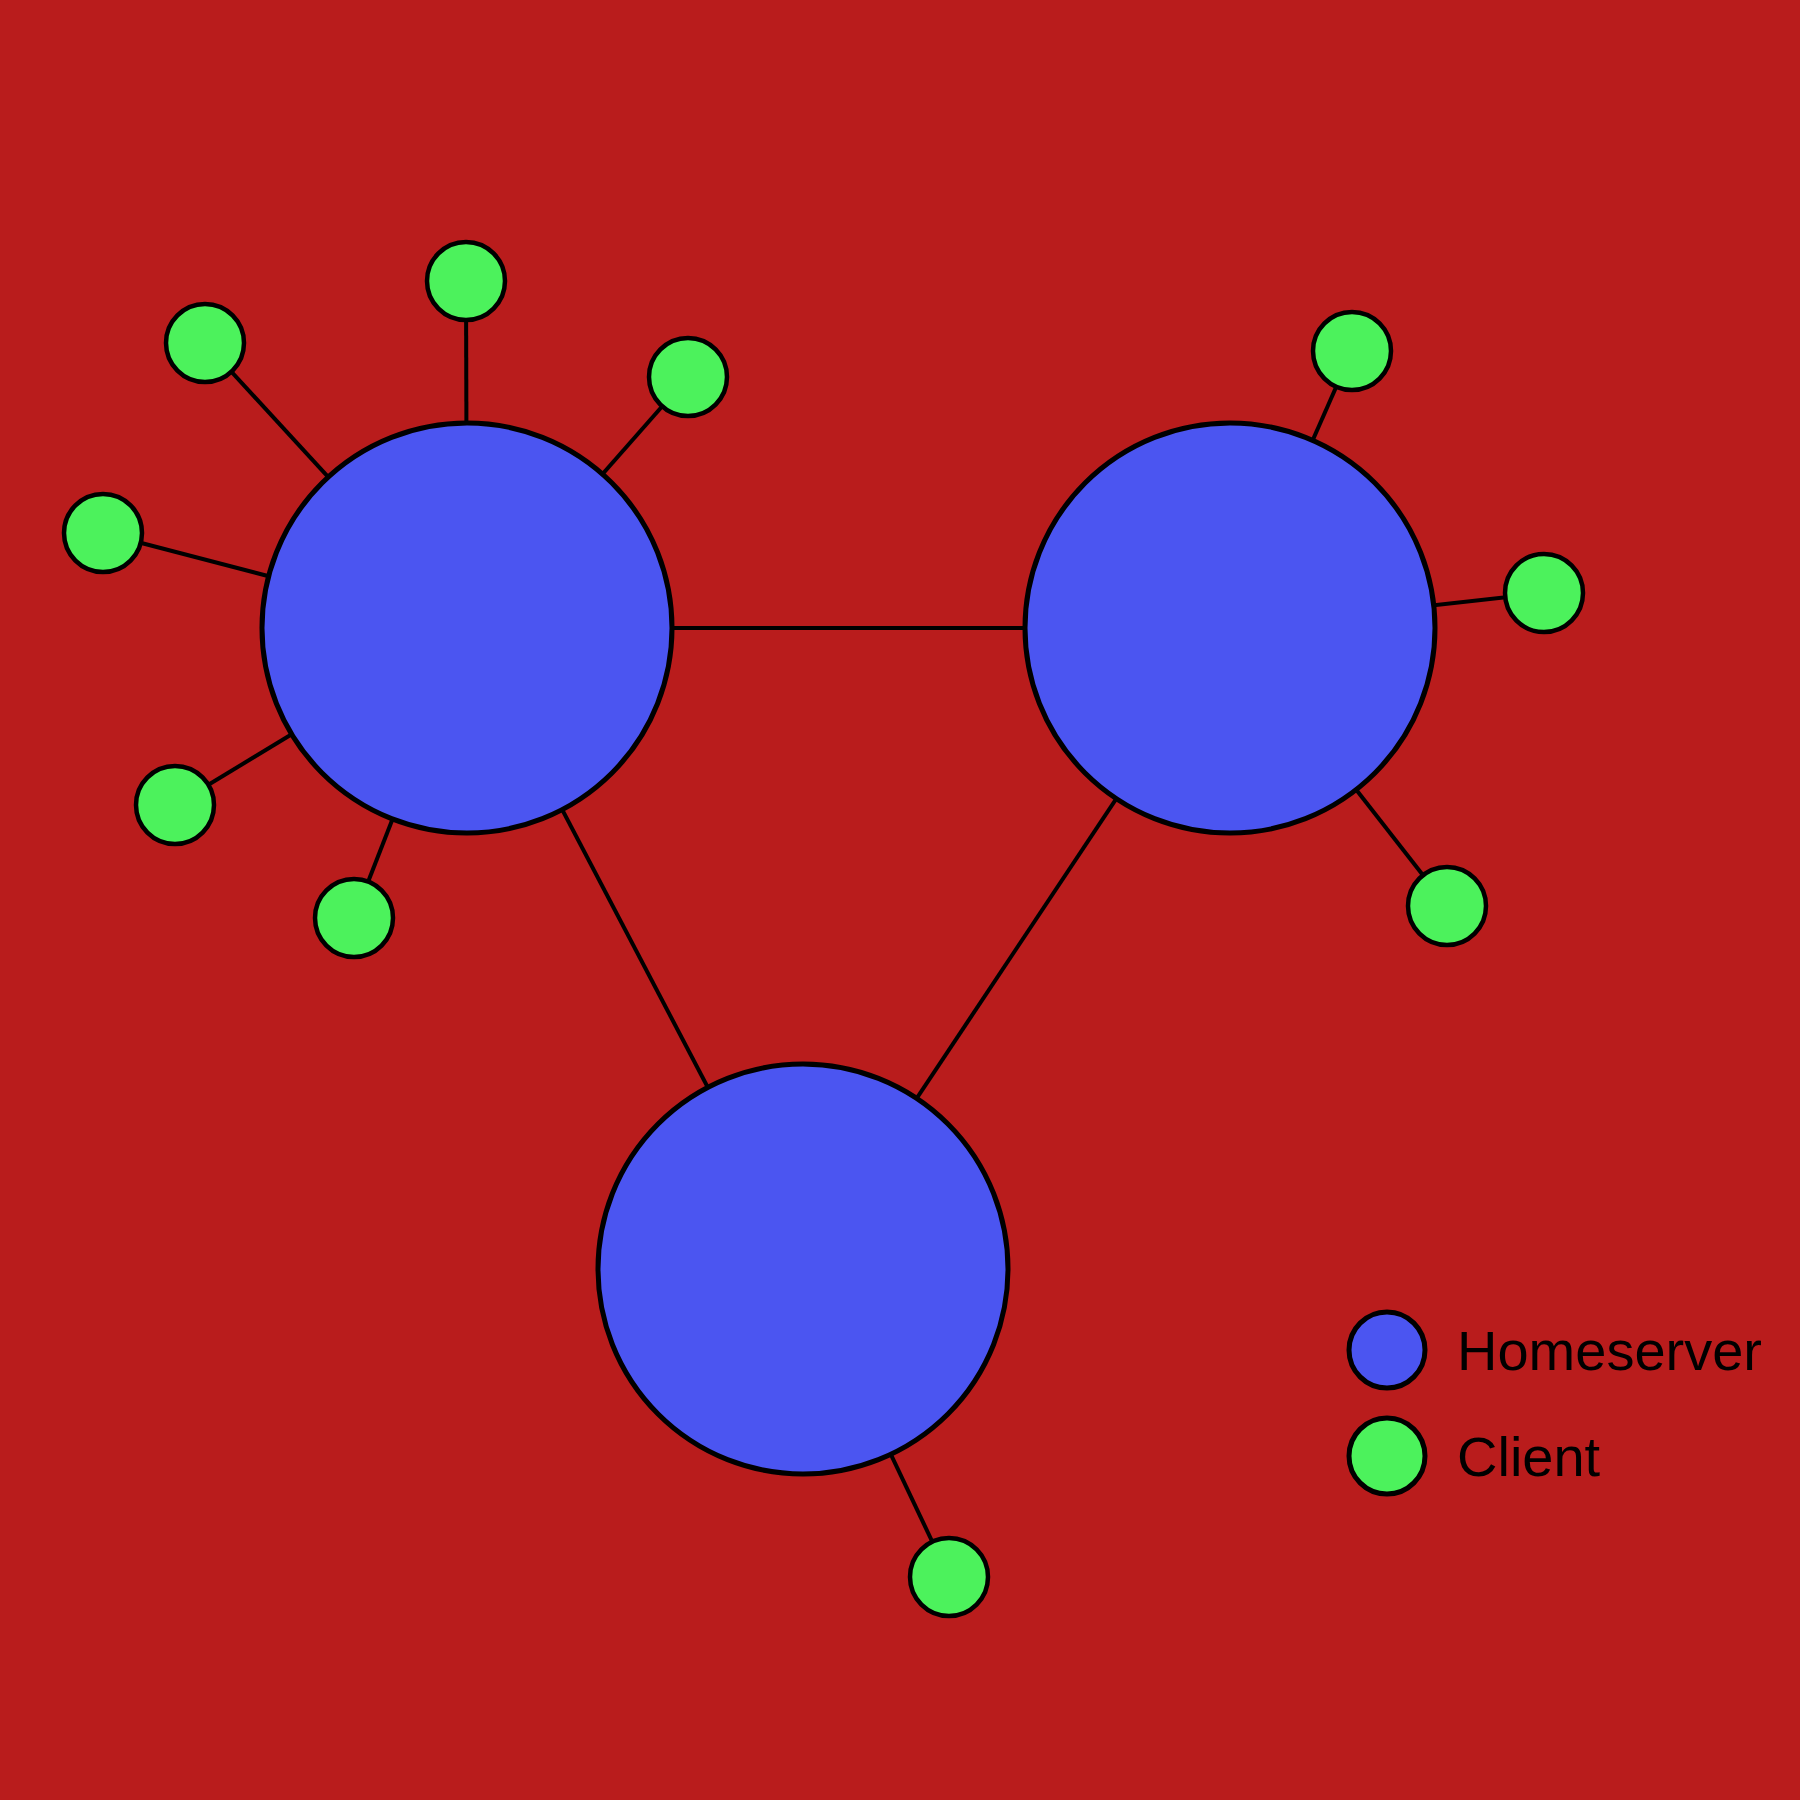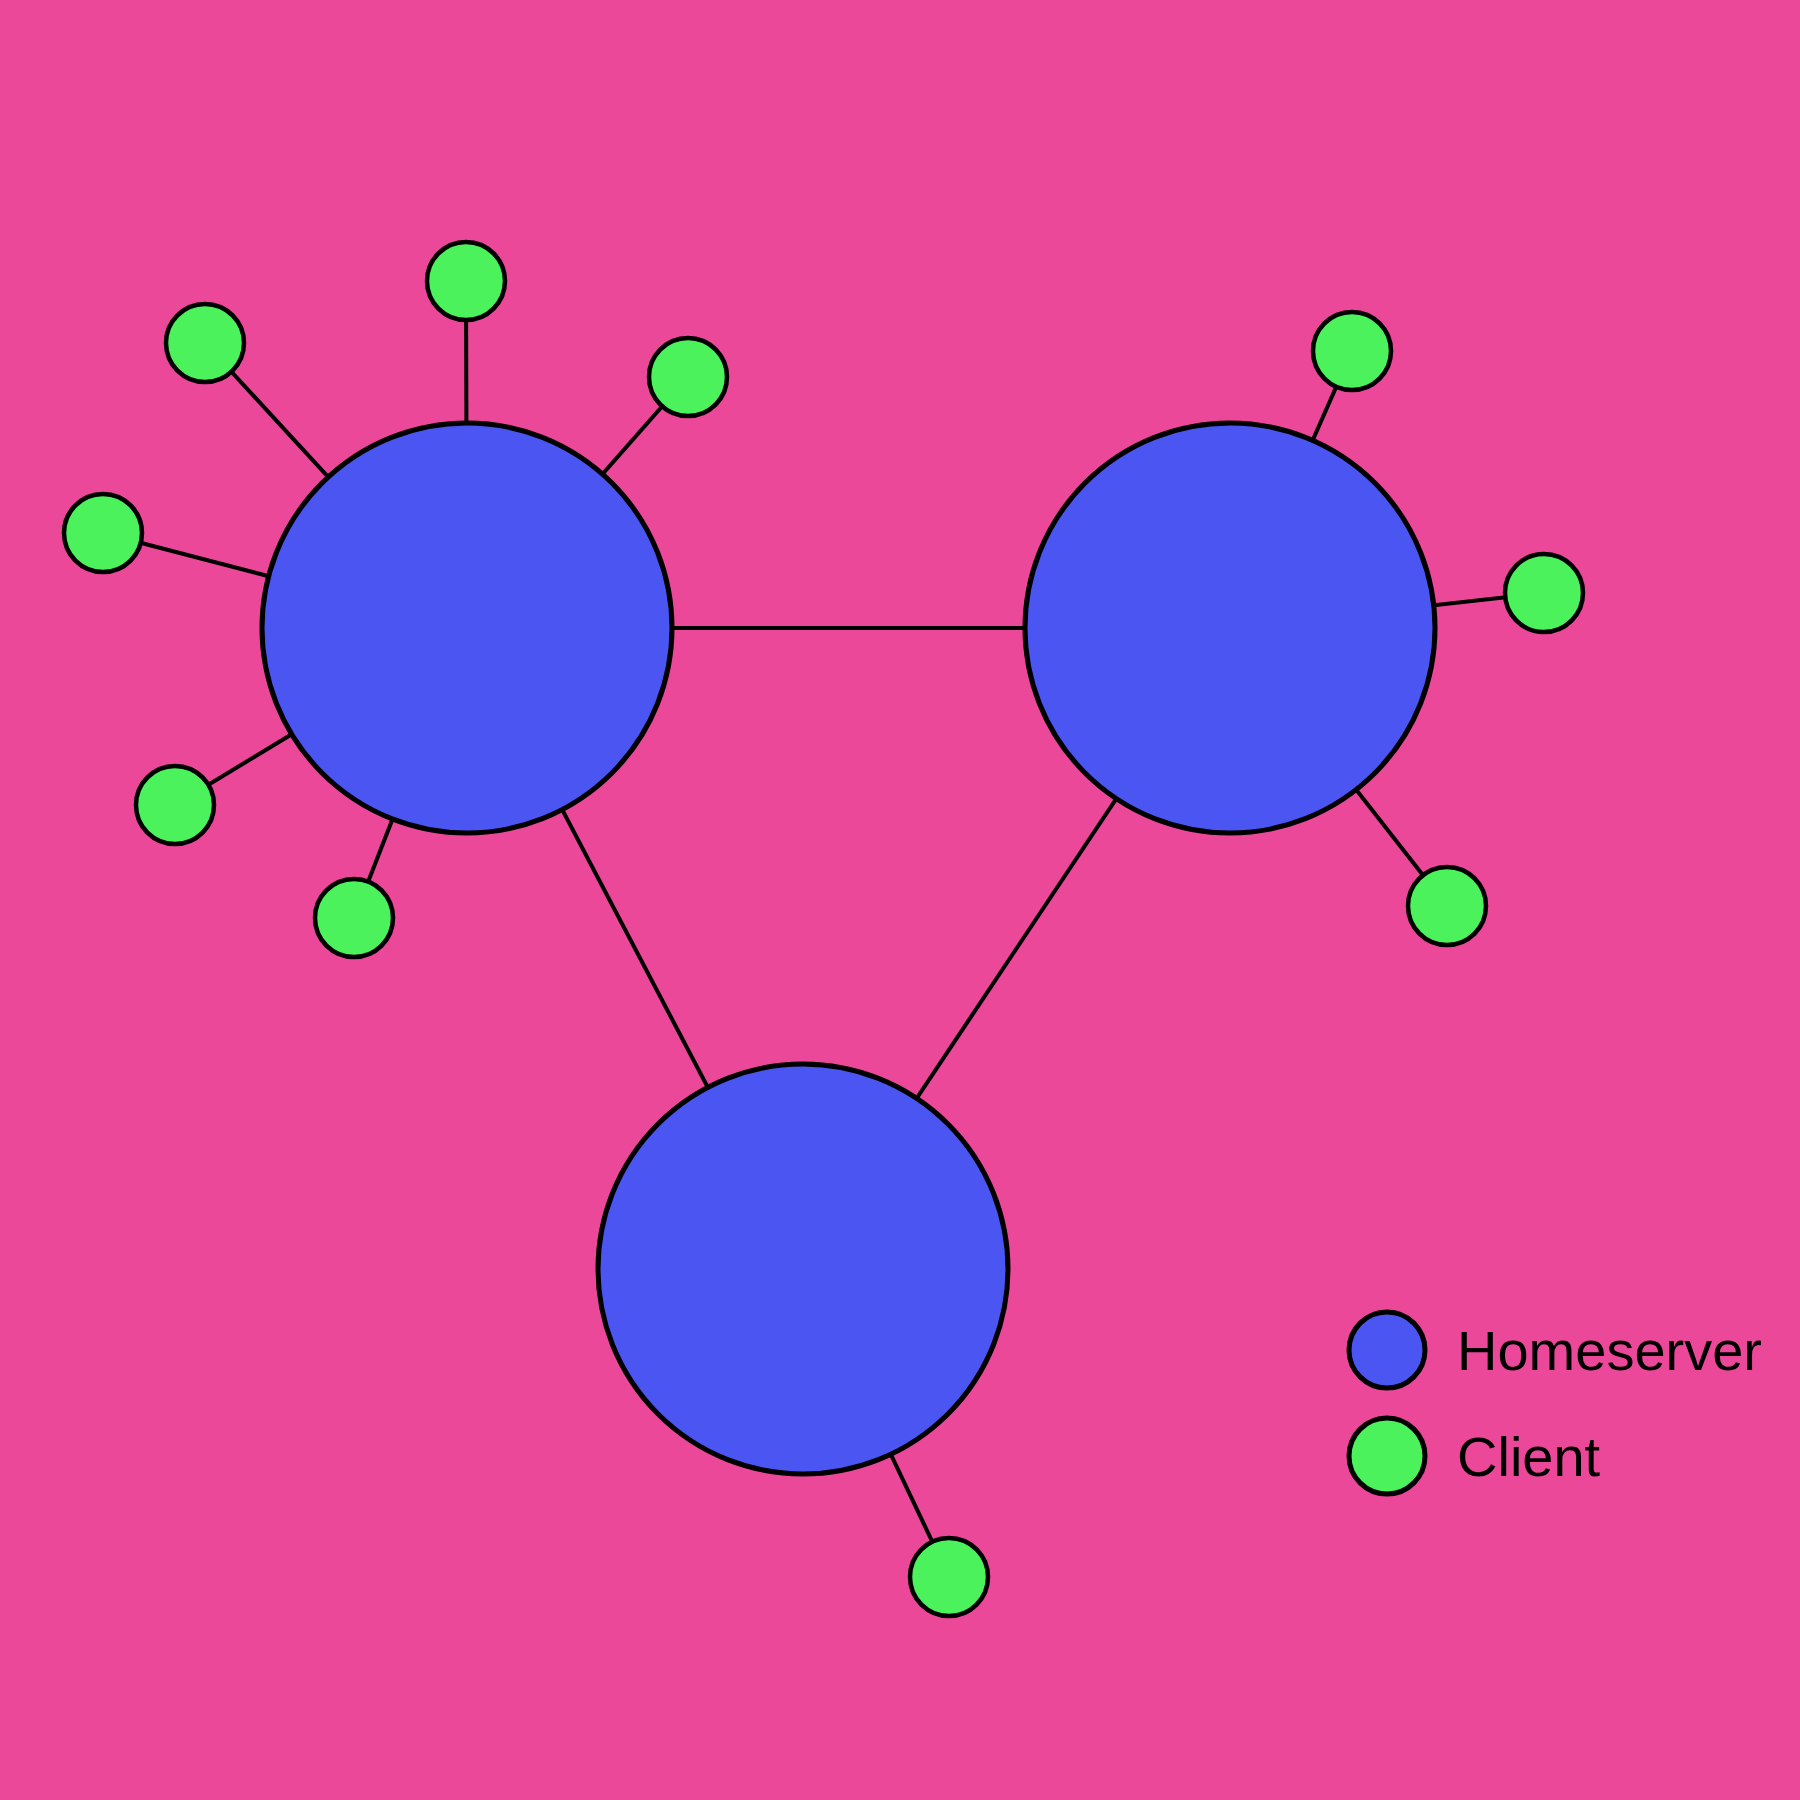--- a/index.html
+++ b/index.html
@@ -4,21 +4,21 @@
 <style>
   html, body {
     margin: 0;
     padding: 0;
     background: #ffffff;
   }
   .stage {
     position: relative;
     width: 1800px;
     height: 1800px;
-    background: #ec4899;
+    background: #b91c1c;
     overflow: hidden;
   }
   svg {
     display: block;
   }
   .legend-label {
     font-family: "Liberation Sans", sans-serif;
   }
 </style>
 </head>

